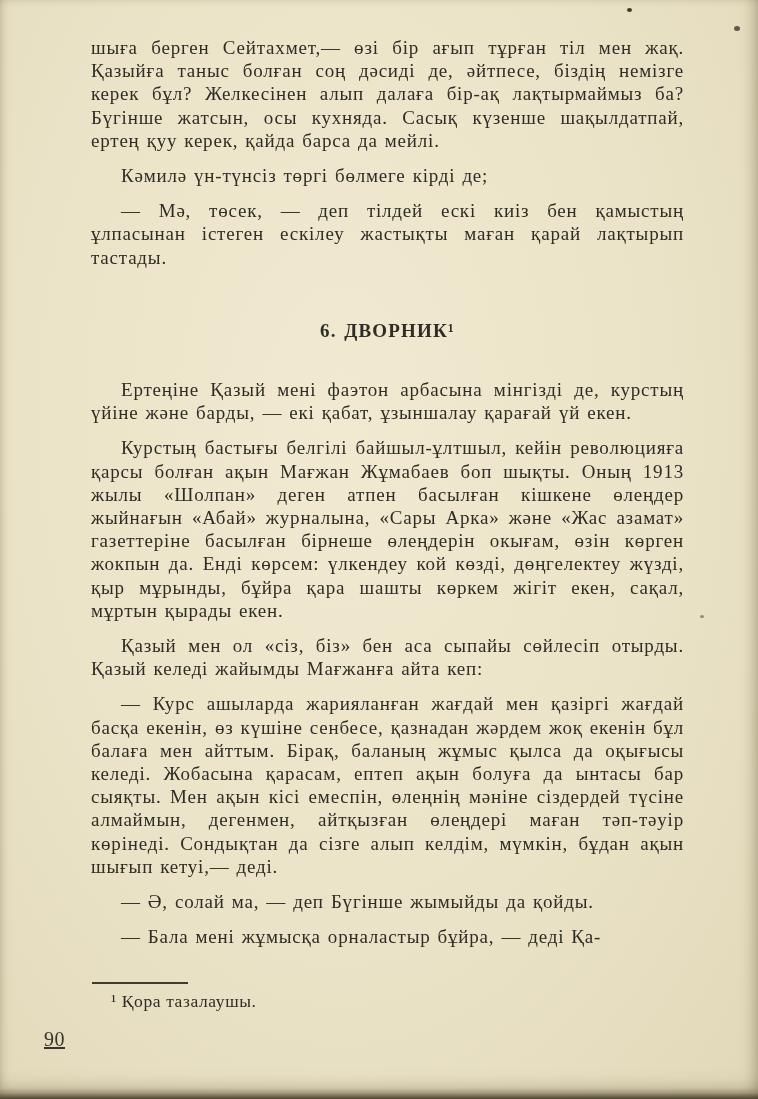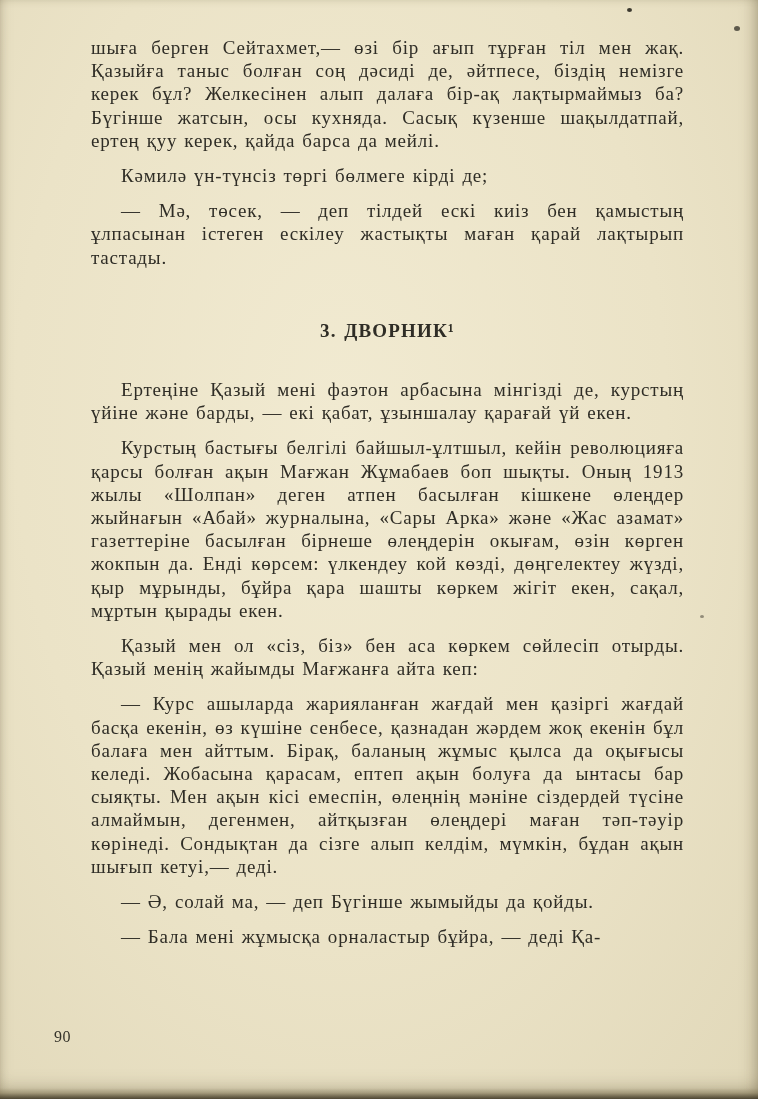--- a/index.html
+++ b/index.html
@@ -59,25 +59,26 @@
     border-top: 2px solid #3e3b30;
     margin-left: 13px;
   }
   .footnote-text {
     margin: 7px 0 0 32px;
     font-size: 17.5px;
     letter-spacing: 0.6px;
   }
   .page-number {
     position: absolute;
-    left: 54px;
+    left: 44px;
     top: 1028px;
-    font-size: 16px;
+    font-size: 20px;
     letter-spacing: 0.5px;
     color: #35332a;
+    text-decoration: underline;
   }
   .speck {
     position: absolute;
     background: #3b382e;
     border-radius: 50%;
   }
   .speck.s1 { left: 627px; top: 8px;  width: 5px; height: 4px; }
   .speck.s2 { left: 734px; top: 26px; width: 6px; height: 5px; opacity: .8; }
   .speck.s3 { left: 700px; top: 615px; width: 4px; height: 3px; opacity: .5; }
   .bottom-edge {
@@ -93,30 +94,34 @@
 </head>
 <body>
 
 <div class="page">
 
   <div class="text-block">
     <p class="para">шыға берген Сейтахмет,— өзі бір ағып тұрған тіл мен жақ. Қазыйға таныс болған соң дәсиді де, әйтпесе, біздің немізге керек бұл? Желкесінен алып далаға бір-ақ лақтырмаймыз ба? Бүгінше жатсын, осы кухняда. Сасық күзенше шақылдатпай, ертең қуу керек, қайда барса да мейлі.</p>
     <p class="para indent">Кәмилә үн-түнсіз төргі бөлмеге кірді де;</p>
     <p class="para indent">— Мә, төсек, — деп тілдей ескі киіз бен қамыстың ұлпасынан істеген ескілеу жастықты маған қарай лақтырып тастады.</p>
 
-    <h2 class="heading">3. ДВОРНИК¹</h2>
+    <h2 class="heading">6. ДВОРНИК¹</h2>
 
     <p class="para indent">Ертеңіне Қазый мені фаэтон арбасына мінгізді де, курстың үйіне және барды, — екі қабат, ұзыншалау қарағай үй екен.</p>
     <p class="para indent">Курстың бастығы белгілі байшыл-ұлтшыл, кейін революцияға қарсы болған ақын Мағжан Жұмабаев боп шықты. Оның 1913 жылы «Шолпан» деген атпен басылған кішкене өлеңдер жыйнағын «Абай» журналына, «Сары Арка» және «Жас азамат» газеттеріне басылған бірнеше өлеңдерін окығам, өзін көрген жокпын да. Енді көрсем: үлкендеу кой көзді, дөңгелектеу жүзді, қыр мұрынды, бұйра қара шашты көркем жігіт екен, сақал, мұртын қырады екен.</p>
-    <p class="para indent">Қазый мен ол «сіз, біз» бен аса көркем сөйлесіп отырды. Қазый менің жайымды Мағжанға айта кеп:</p>
+    <p class="para indent">Қазый мен ол «сіз, біз» бен аса сыпайы сөйлесіп отырды. Қазый келеді жайымды Мағжанға айта кеп:</p>
     <p class="para indent">— Курс ашыларда жарияланған жағдай мен қазіргі жағдай басқа екенін, өз күшіне сенбесе, қазнадан жәрдем жоқ екенін бұл балаға мен айттым. Бірақ, баланың жұмыс қылса да оқығысы келеді. Жобасына қарасам, ептеп ақын болуға да ынтасы бар сыяқты. Мен ақын кісі емеспін, өлеңнің мәніне сіздердей түсіне алмаймын, дегенмен, айтқызған өлеңдері маған тәп-тәуір көрінеді. Сондықтан да сізге алып келдім, мүмкін, бұдан ақын шығып кетуі,— деді.</p>
     <p class="para indent">— Ә, солай ма, — деп Бүгінше жымыйды да қойды.</p>
     <p class="para indent">— Бала мені жұмысқа орналастыр бұйра, — деді Қа-</p>
   </div>
 
+  <div class="footnote-block">
+    <div class="footnote-rule"></div>
+    <p class="footnote-text">¹ Қора тазалаушы.</p>
+  </div>
 
   <div class="page-number">90</div>
 
   <div class="speck s1"></div>
   <div class="speck s2"></div>
   <div class="speck s3"></div>
   <div class="bottom-edge"></div>
 
 </div>
 

